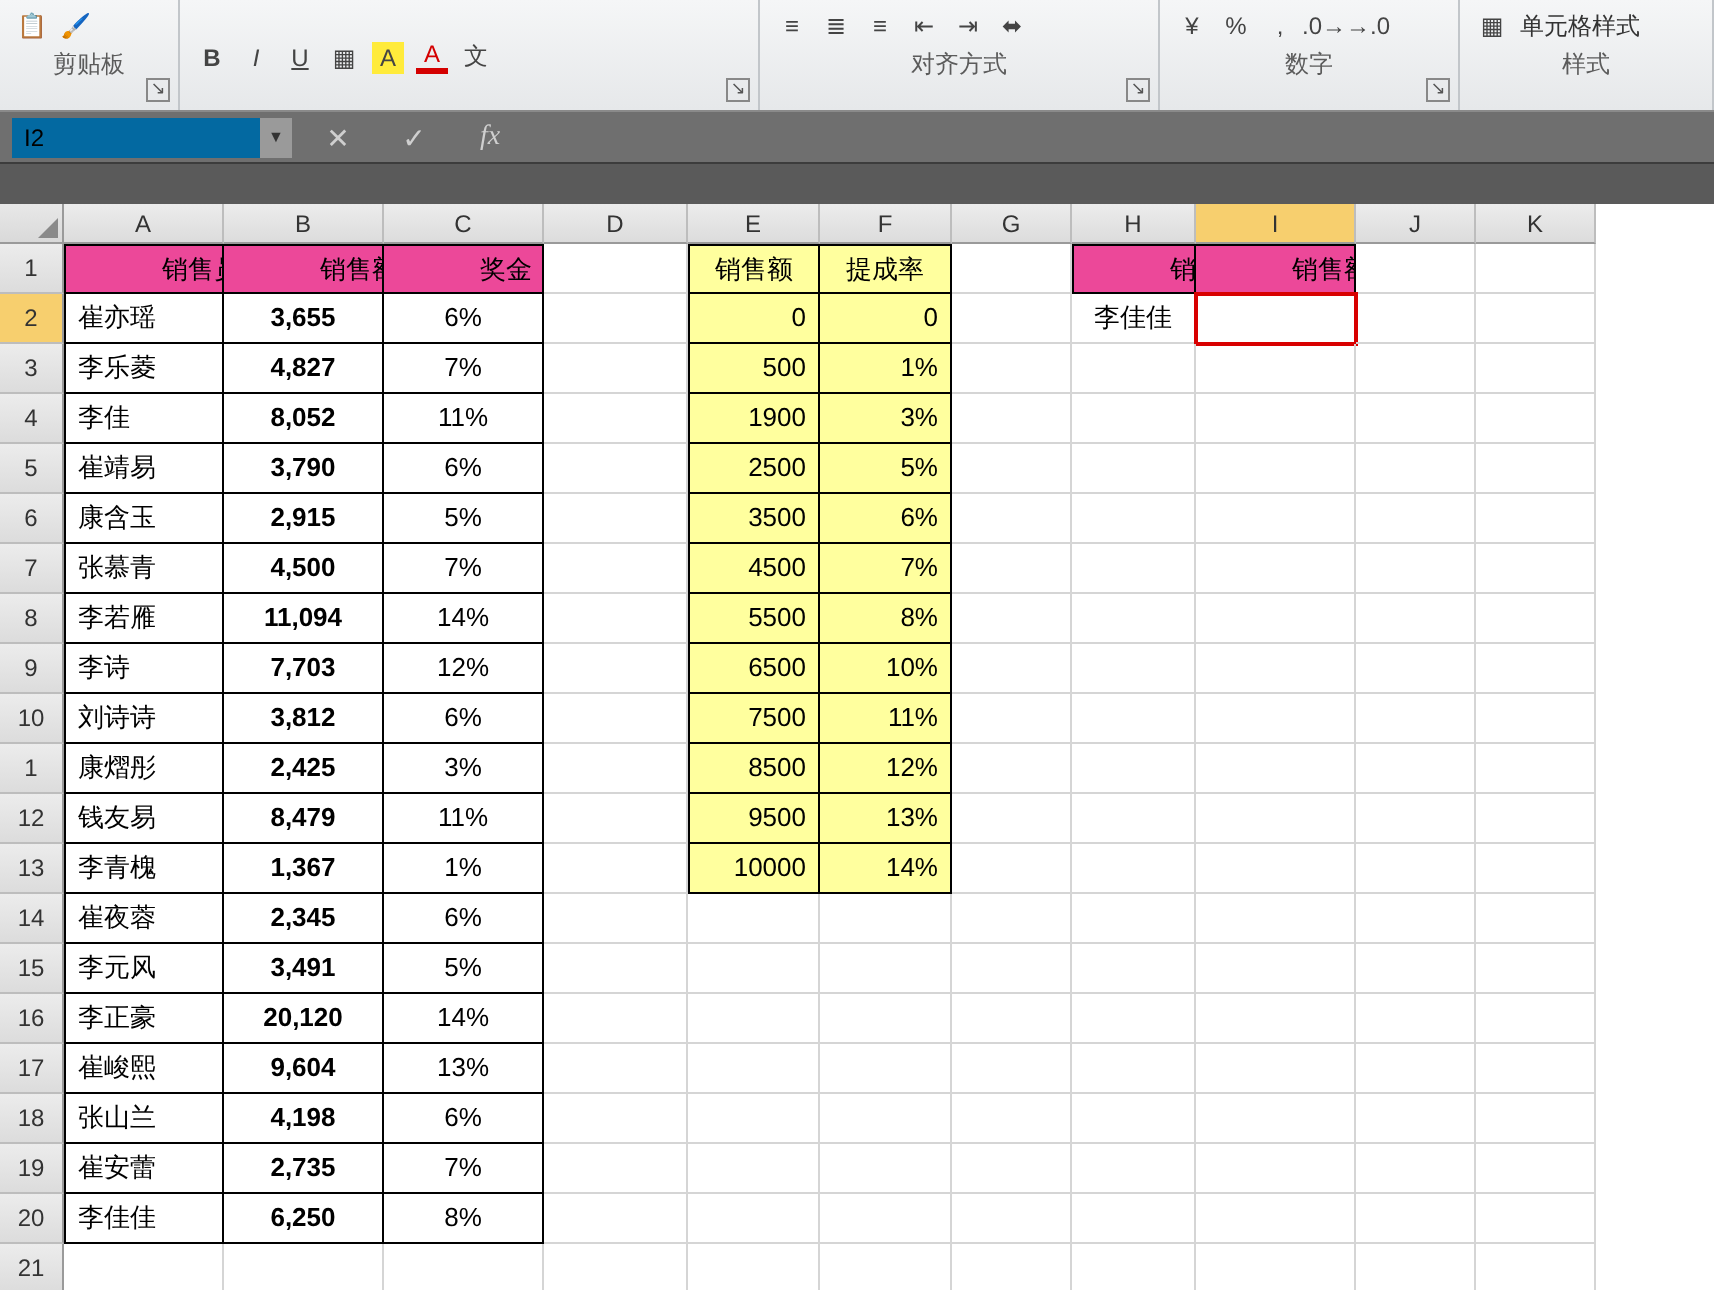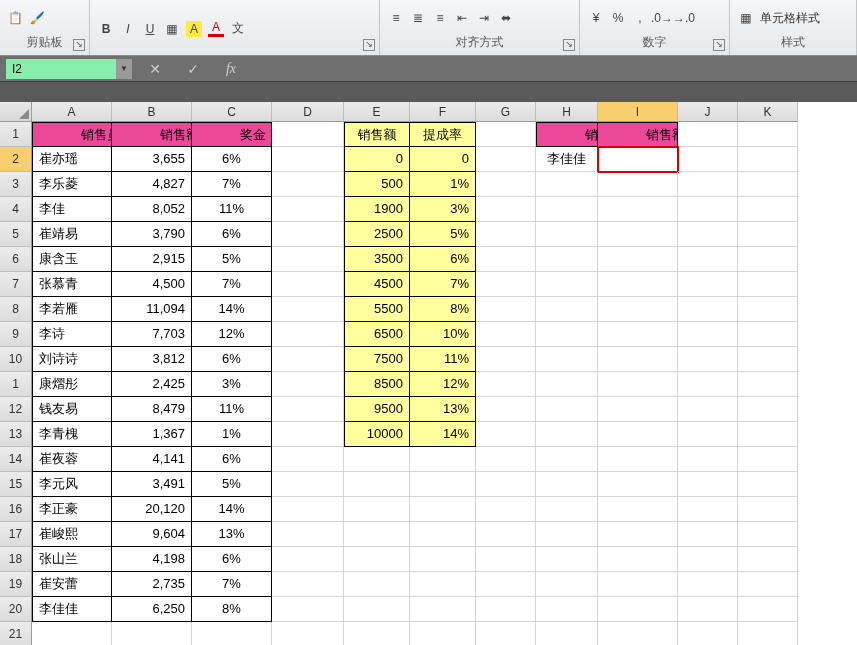--- a/index.html
+++ b/index.html
@@ -1,26 +1,26 @@
 <!DOCTYPE html>
 <html><head>
 <meta charset="utf-8">
 <style>
 * { box-sizing: border-box; margin: 0; padding: 0; }
 body { font-family: "Microsoft YaHei", Arial, sans-serif; font-size: 12px; background: #5a5a5a; overflow: hidden; }
 
 .ribbon { height: 56px; background: linear-gradient(#f5f6f7, #e6e8ea); border-bottom: 1px solid #8a8a8a; display: flex; }
 .ribbon-group { border-right: 1px solid #c2c6ca; display: flex; flex-direction: column; padding: 2px 8px 0 8px; position: relative; }
 .ribbon-icons { flex: 1; display: flex; align-items: center; gap: 6px; color: #444; }
-.ribbon-label { text-align: center; color: #5b5b5b; font-size: 12px; padding-bottom: 4px; }
+.ribbon-label { text-align: center; color: #5b5b5b; font-size: 12px; padding-bottom: 14px; }
 .dialog-launcher { position: absolute; right: 4px; bottom: 4px; width: 12px; height: 12px; border: 1px solid #888; font-size: 9px; line-height: 9px; text-align: center; color: #555; }
 .ico { width: 16px; height: 16px; display: inline-flex; align-items: center; justify-content: center; }
 
 .formula-bar { height: 26px; background: #6f6f6f; display: flex; align-items: center; border-bottom: 1px solid #3c3c3c; }
-.name-box { width: 110px; height: 20px; background: #86efac; color: #000; padding: 0 6px; display: flex; align-items: center; font-size: 12px; margin-left: 6px; }
+.name-box { width: 124px; height: 20px; background: #0369a1; color: #000; padding: 0 6px; display: flex; align-items: center; font-size: 12px; margin-left: 6px; }
 .name-dd { width: 16px; height: 20px; background: #9a9a9a; color: #333; display: flex; align-items: center; justify-content: center; font-size: 8px; }
 .fb-btn { width: 30px; height: 20px; color: #cfcfcf; display: flex; align-items: center; justify-content: center; margin-left: 8px; font-size: 14px; }
 .fx { font-style: italic; font-family: "Times New Roman", serif; }
 .formula-input { flex: 1; height: 20px; background: #6f6f6f; border: none; margin-left: 8px; }
 
 .gap { height: 20px; background: #5a5a5a; }
 
 .sheet { background: #fff; }
 .col-row { display: flex; height: 20px; }
 .corner { width: 32px; height: 20px; background: linear-gradient(#e8e8e8,#d9d9d9); border-right: 1px solid #9a9a9a; border-bottom: 1px solid #9a9a9a; position: relative; }
@@ -36,21 +36,21 @@
 .wa { width: 80px; } .wb { width: 80px; } .wc { width: 80px; } .wd { width: 72px; }
 .we { width: 66px; } .wf { width: 66px; } .wg { width: 60px; } .wh { width: 62px; }
 .wi { width: 80px; } .wj { width: 60px; } .wk { width: 60px; }
 
 .bblk { border-right: 1px solid #000 !important; border-bottom: 1px solid #000 !important; }
 .bl   { border-left: 1px solid #000 !important; }
 .bt   { border-top: 1px solid #000 !important; }
 .hdr-green { background: #ec4899; font-weight: 500; padding-left: 48px; }
 .hdr-yel   { background: #ffff9e; text-align: center; font-weight: 500; }
 .yel       { background: #ffff9e; text-align: right; }
-.num-r     { text-align: right; }
+.num-r     { text-align: center; font-weight: bold; }
 .ctr       { text-align: center; }
 .sel { outline: 2px solid #d80000; outline-offset: -1px; background: #fff; }
 </style>
 </head>
 <body>
 
 <div class="ribbon">
   <div class="ribbon-group" style="width:90px">
     <div class="ribbon-icons">
       <span class="ico">📋</span>
@@ -308,21 +308,21 @@
         <div class="cell wf yel bblk">14%</div>
         <div class="cell wg"></div>
         <div class="cell wh"></div>
         <div class="cell wi"></div>
         <div class="cell wj"></div>
         <div class="cell wk"></div>
       </div>
       <div class="row">
         <div class="row-h">14</div>
         <div class="cell wa bblk bl">崔夜蓉</div>
-        <div class="cell wb bblk num-r">4,141</div>
+        <div class="cell wb bblk num-r">2,345</div>
         <div class="cell wc bblk ctr">6%</div>
         <div class="cell wd"></div>
         <div class="cell we"></div>
         <div class="cell wf"></div>
         <div class="cell wg"></div>
         <div class="cell wh"></div>
         <div class="cell wi"></div>
         <div class="cell wj"></div>
         <div class="cell wk"></div>
       </div>

